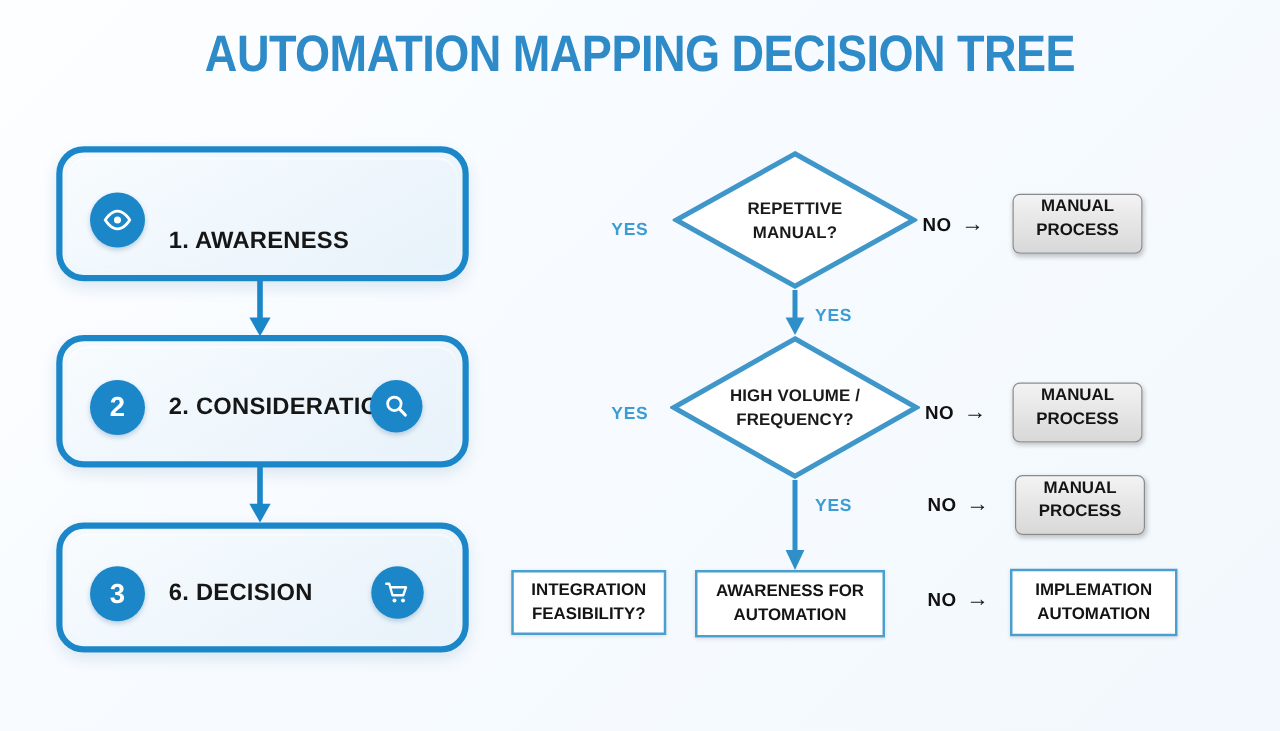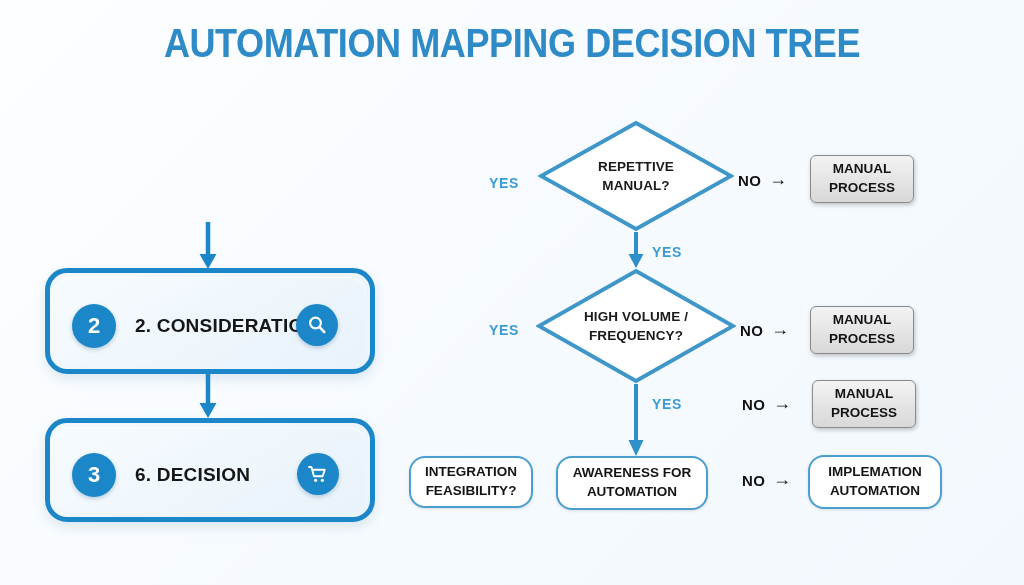--- a/index.html
+++ b/index.html
@@ -139,34 +139,34 @@
   .gray-box {
     position: absolute;
     box-sizing: border-box;
     border: 1.5px solid #8a8a8a;
     border-radius: 6px;
     background: linear-gradient(180deg, #f3f3f3 0%, #e4e4e4 55%, #d8d8d8 100%);
     box-shadow: 1px 2px 4px rgba(0,0,0,0.22);
     display: flex;
     flex-direction: column;
     align-items: center;
-    justify-content: center;
+    justify-content: flex-start;
     font-size: 13.5px;
     font-weight: bold;
     color: #141414;
     line-height: 1.38;
     text-align: center;
   }
 
   
   .outline-box {
     position: absolute;
     box-sizing: border-box;
     border: 2px solid #4a9fd0;
-    border-radius: 16px;
+    border-radius: 0;
     background: #ffffff;
     box-shadow: 0 1px 3px rgba(0,0,0,0.12);
     display: flex;
     flex-direction: column;
     align-items: center;
     justify-content: center;
     font-size: 13.5px;
     font-weight: bold;
     color: #141414;
     line-height: 1.38;
@@ -174,20 +174,30 @@
   }
   .box-line { display: block; white-space: nowrap; }
 </style>
 </head>
 <body>
 
 <div id="canvas">
 
   <div id="title">AUTOMATION MAPPING DECISION TREE</div>
 
+  <div class="stage-card" style="left:45px; top:117px; width:330px; height:108px;">
+    <div class="stage-inner"></div>
+    <div class="badge-circle" style="left:22px; top:32px;">
+      <svg width="26" height="26" viewBox="0 0 24 24" aria-hidden="true">
+        <path d="M12 5.5C6.8 5.5 3 12 3 12s3.8 6.5 9 6.5S21 12 21 12 17.2 5.5 12 5.5z" fill="none" stroke="#ffffff" stroke-width="2.1"></path>
+        <circle cx="12" cy="12" r="2.6" fill="#ffffff"></circle>
+      </svg>
+    </div>
+    <div class="stage-label" style="left:85px; top:60px;">1. AWARENESS</div>
+  </div>
 
   <div class="v-arrow" style="left:196px; top:222px;">
     <svg width="24" height="50" viewBox="0 0 24 50" aria-hidden="true">
       <line x1="12" y1="0" x2="12" y2="34" stroke="#1b87c9" stroke-width="4.5"></line>
       <polygon points="12,47 3.5,32 20.5,32" fill="#1b87c9"></polygon>
     </svg>
   </div>
 
   <div class="stage-card" style="left:45px; top:268px; width:330px; height:106px;">
     <div class="stage-inner"></div>

